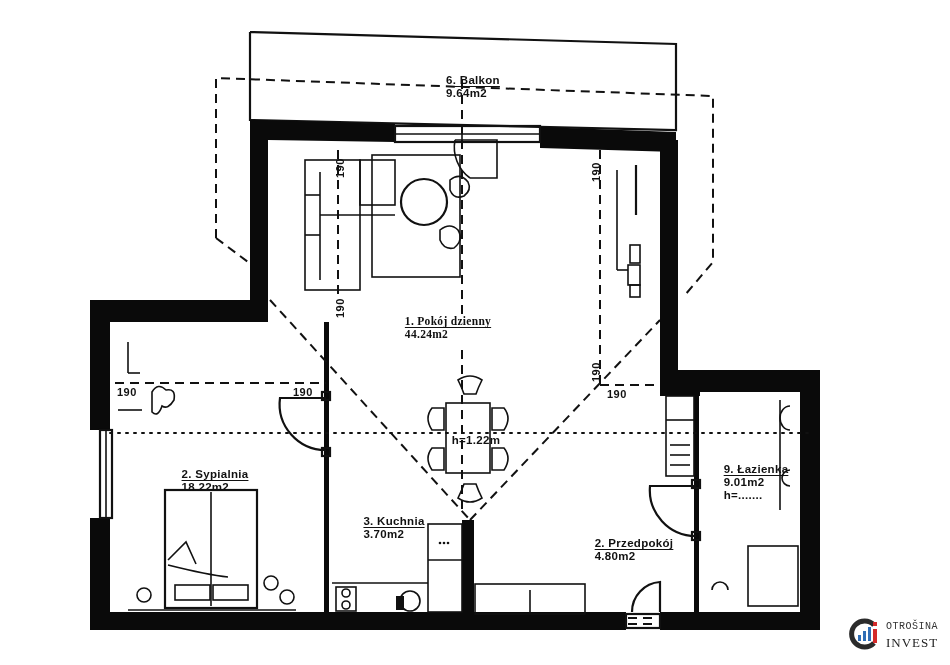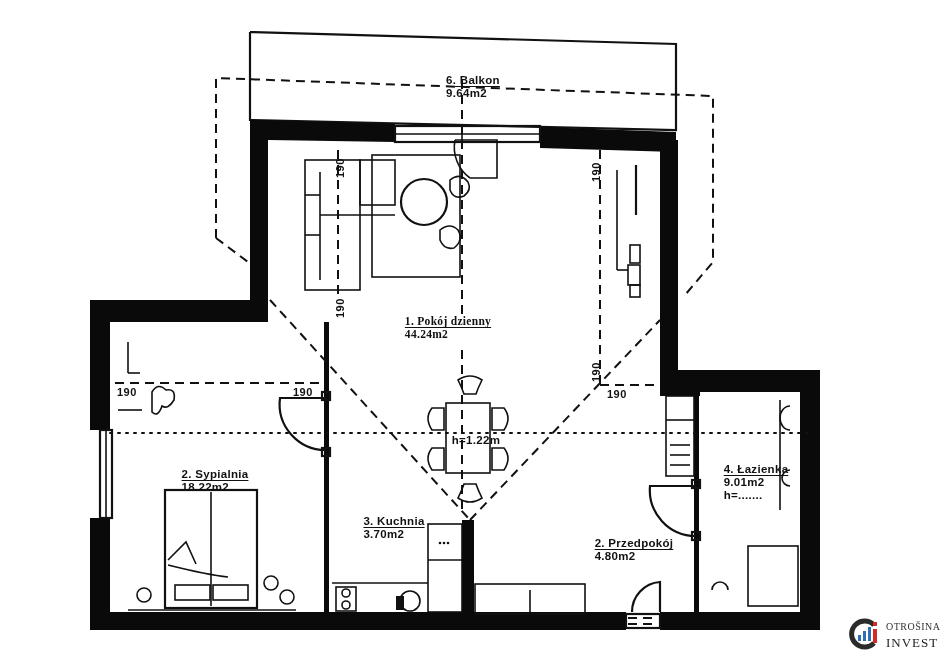--- a/index.html
+++ b/index.html
@@ -9,21 +9,21 @@
     .thin { fill: none; stroke: #111; stroke-width: 1.6; }
     .thin2 { fill: none; stroke: #111; stroke-width: 2.2; }
     .dash { fill: none; stroke: #111; stroke-width: 2; stroke-dasharray: 9 6; }
     .dot { fill: none; stroke: #111; stroke-width: 2; stroke-dasharray: 2 6; stroke-linecap: round; }
     .room-label { position: absolute; text-align: left; font-weight: bold; font-size: 11.5px; line-height: 13px; color: #111; white-space: nowrap; transform: translateX(-50%); letter-spacing: 0.3px; }
     .room-label .name { text-decoration: underline; text-underline-offset: 2px; }
     .dim { position: absolute; font-weight: bold; font-size: 11px; color: #111; letter-spacing: 0.5px; }
     .dim.v { transform: rotate(-90deg); transform-origin: left top; }
     .logo { position: absolute; left: 848px; top: 615px; width: 100px; height: 38px; }
     .logo-mark { position: absolute; left: 0; top: 2px; width: 34px; height: 34px; }
-    .logo-text1 { position: absolute; left: 38px; top: 6px; font-family: Liberation Serif, serif; font-size: 10px; color: #333; letter-spacing: 0.5px; }
+    .logo-text1 { position: absolute; left: 38px; top: 6px; font-family: Liberation Mono, monospace; font-size: 10px; color: #333; letter-spacing: 0.5px; }
     .logo-text2 { position: absolute; left: 38px; top: 20px; font-family: "Liberation Serif", serif; font-size: 13px; color: #222; letter-spacing: 1px; }
   </style>
 </head>
 <body>
 
 <svg id="plan" viewBox="0 0 950 665" xmlns="http://www.w3.org/2000/svg">
 
   <g>
     <polyline class="thin2" points="250,32 250,120 676,130 676,44 250,32"></polyline>
     <polyline class="dash" points="216,238 216,78 713,96 713,262 685,295"></polyline>
@@ -192,21 +192,21 @@
 </div>
 <div class="room-label" style="left:394px; top:515px;">
   <div class="name">3. Kuchnia</div>
   <div>3.70m2</div>
 </div>
 <div class="room-label" style="left:634px; top:537px;">
   <div class="name">2. Przedpokój</div>
   <div>4.80m2</div>
 </div>
 <div class="room-label" style="left:756px; top:463px; text-align:left;">
-  <div class="name">4. Łazienka</div>
+  <div class="name">9. Łazienka</div>
   <div>9.01m2</div>
   <div>h=.......</div>
 </div>
 <div class="room-label" style="left:476px; top:434px;">
   <span>h=1.22m</span>
 </div>
 
 <div class="dim v" style="left:334px; top:178px;">190</div>
 <div class="dim v" style="left:334px; top:318px;">190</div>
 <div class="dim v" style="left:590px; top:182px;">190</div>

